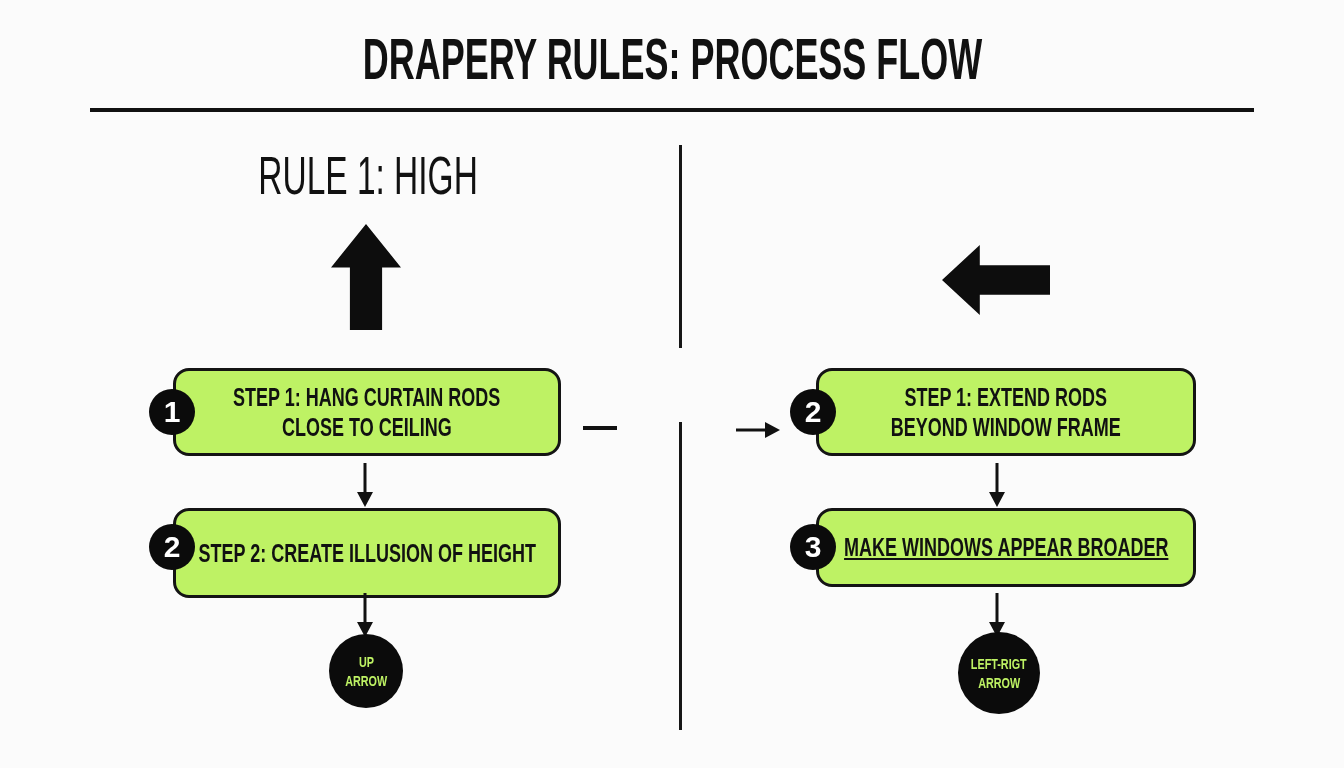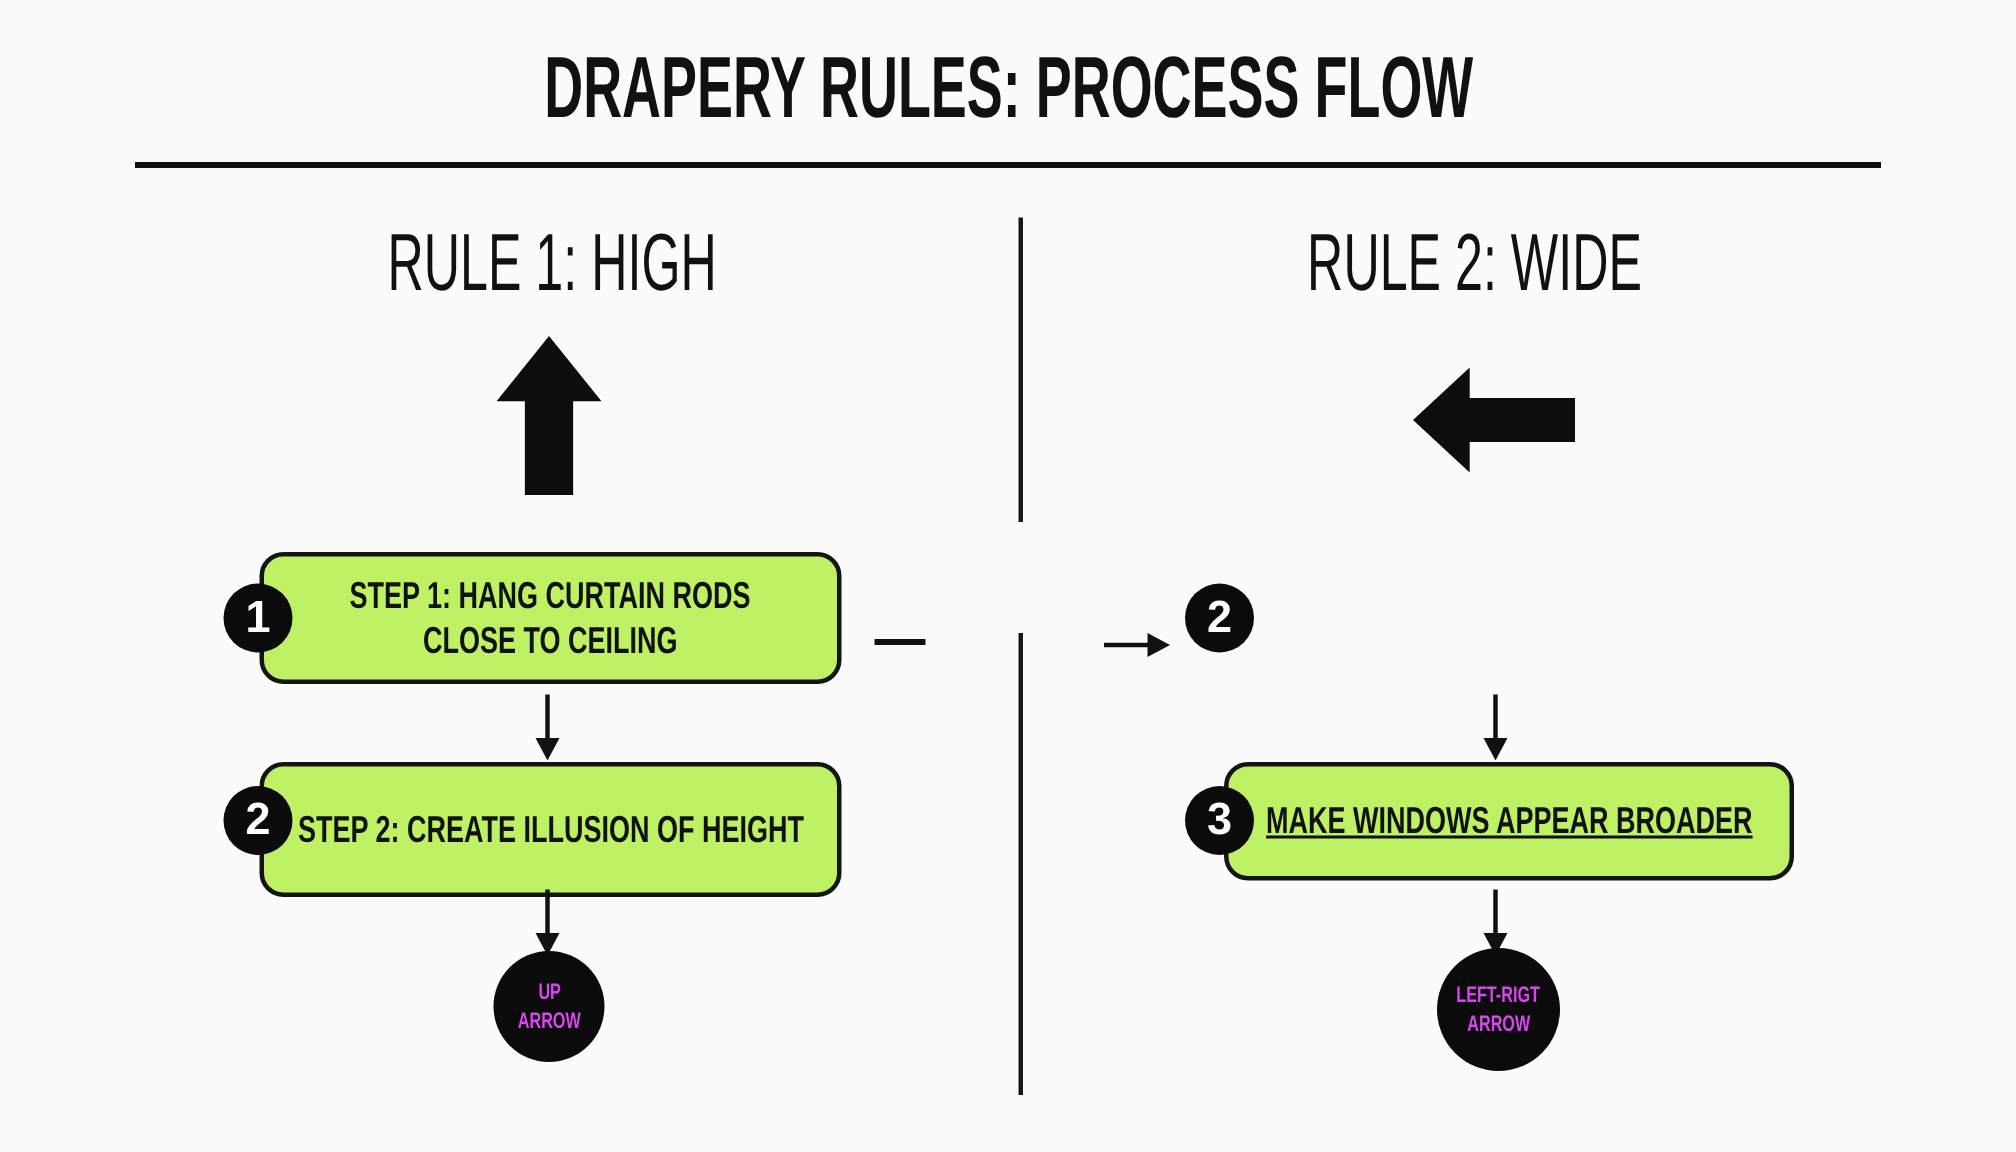--- a/index.html
+++ b/index.html
@@ -58,21 +58,21 @@
   .badge-l2{left:149px;top:524px;}
   .badge-r1{left:790px;top:389px;}
   .badge-r2{left:790px;top:524px;}
 
   .darrow-l1{left:352px;top:461px;}
   .darrow-l2{left:352px;top:591px;}
   .darrow-r1{left:984px;top:461px;}
   .darrow-r2{left:984px;top:591px;}
 
   .result-circle{
-    border-radius:50%;background:#0b0b0b;color:#d946ef;
+    border-radius:50%;background:#0b0b0b;color:#bef264;
     display:flex;align-items:center;justify-content:center;flex-direction:column;
     text-align:center;font-weight:700;line-height:1.3;
   }
   .circ-left{left:329px;top:634px;width:74px;height:74px;font-size:15px;}
   .circ-right{left:958px;top:632px;width:82px;height:82px;font-size:15px;}
 
   .dash{left:583px;top:426px;width:34px;height:4px;background:#111;}
   .center-label{
     left:608px;top:402px;width:140px;text-align:center;
     font-size:21px;font-weight:700;line-height:1.35;
@@ -132,25 +132,26 @@
   </div>
 
   <div class="abs dash"></div>
   <div class="abs rarrow">
     <svg width="48" height="26" viewBox="0 0 48 26">
         <line x1="2" y1="13" x2="33" y2="13" stroke="#111" stroke-width="3"></line>
         <polygon points="31,5 31,21 46,13" fill="#111"></polygon>
       </svg>
   </div>
 
-  <div class="abs col-header hdr-right">
-    <span class="cond">RULE 2: WIDE</span>
-  </div>
   <div class="abs big-arrow arrow-left"></div>
 
+  <div class="abs step-box box-r1">
+    <span class="cond-mid step-text">STEP 1: EXTEND RODS</span>
+    <span class="cond-mid step-text">BEYOND WINDOW FRAME</span>
+  </div>
   <div class="abs badge badge-r1">
     <span>2</span>
   </div>
 
   <div class="abs darrow-r1">
     <svg width="26" height="46" viewBox="0 0 26 46">
         <line x1="13" y1="2" x2="13" y2="33" stroke="#111" stroke-width="3"></line>
         <polygon points="5,31 21,31 13,46" fill="#111"></polygon>
       </svg>
   </div>

